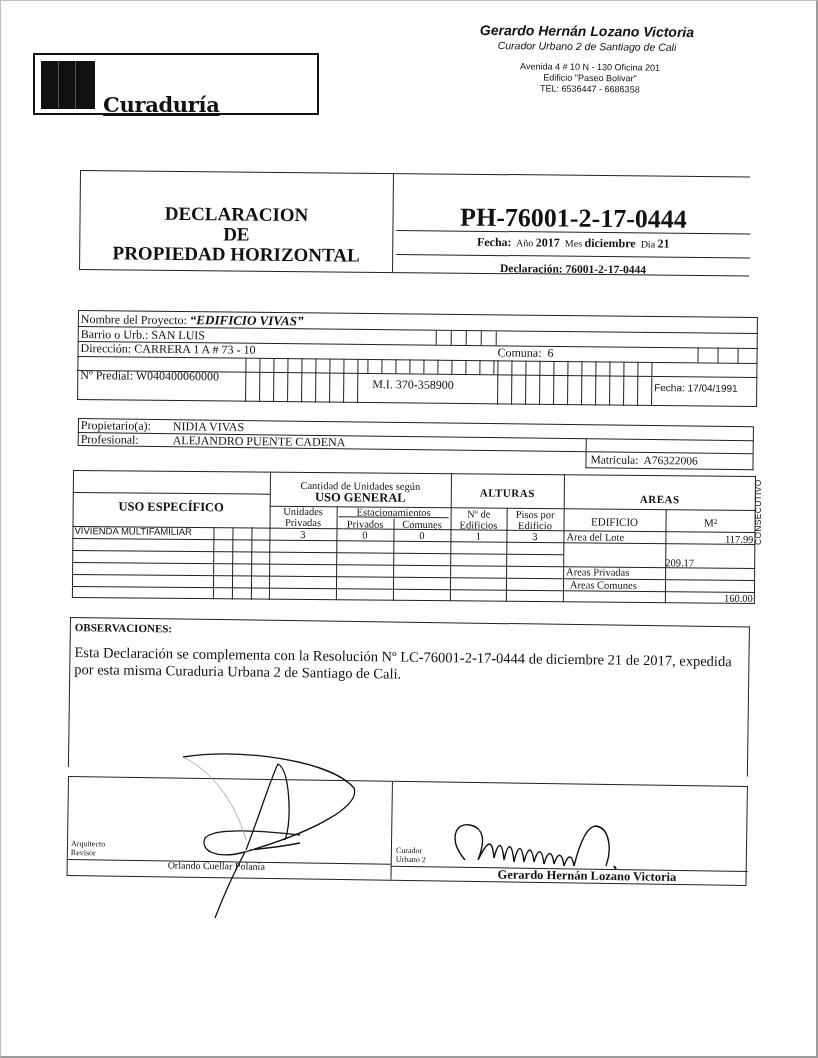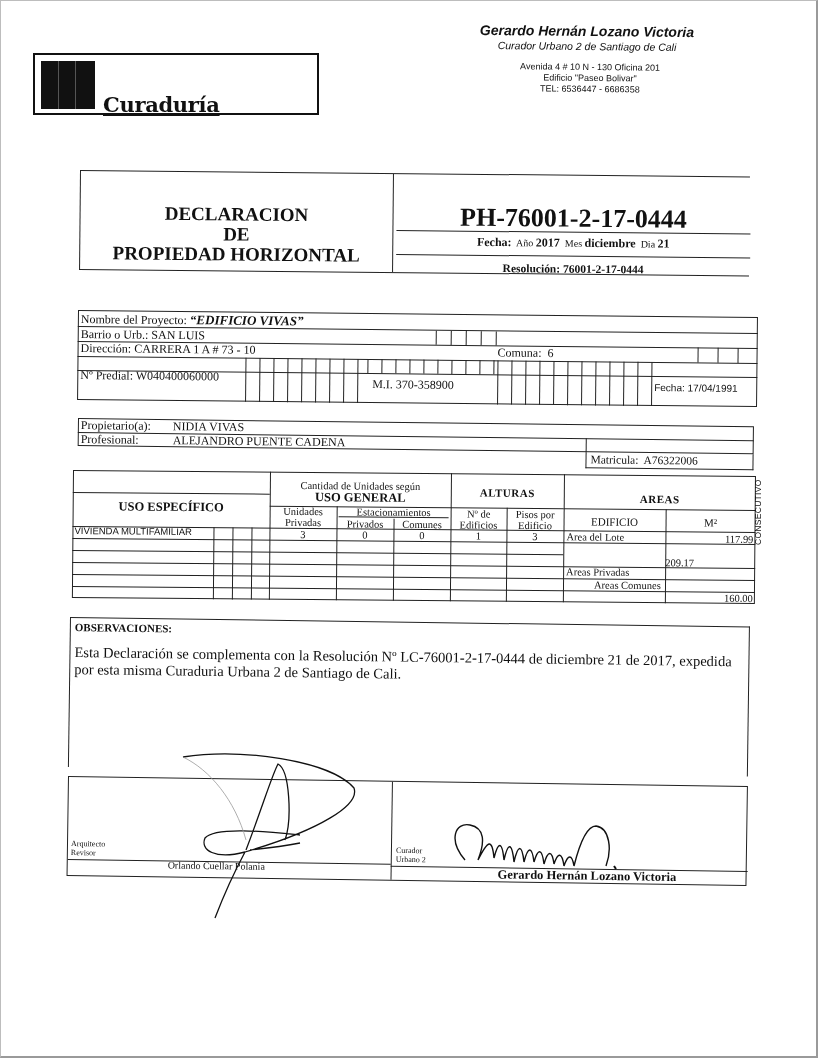--- a/index.html
+++ b/index.html
@@ -88,21 +88,21 @@
     <b>Fecha:</b>&nbsp;
     <span>Año</span>
     <b>2017</b>&nbsp;
     <span>Mes</span>
     <b>diciembre</b>&nbsp;
     <span>Dia</span>
     <b>21</b>
   </div>
   <div class="code-line" style="top:80px"></div>
   <div class="radic">
-    <span>Resolución:</span>
+    <span>Declaración:</span>
     <span>76001-2-17-0444</span>
   </div>
 </div>
 
 <div class="abs proj">
   <div class="outer"></div>
   <div class="lbl" style="top:1px"><span>Nombre del Proyecto:</span> <b style="font-style:italic;font-size:13px">“EDIFICIO VIVAS”</b></div>
   <div class="row" style="top:16px"></div>
   <div class="lbl" style="top:17px"><span>Barrio o Urb.:</span> <span>SAN LUIS</span></div>
   <div class="row" style="top:31px"></div>
@@ -211,21 +211,21 @@
   <div class="c" style="left:197px;top:57px;width:67px;font-size:10.5px">3</div>
   <div class="c" style="left:264px;top:57px;width:57px;font-size:10.5px">0</div>
   <div class="c" style="left:321px;top:57px;width:57px;font-size:10.5px">0</div>
   <div class="c" style="left:378px;top:57px;width:56px;font-size:10.5px">1</div>
   <div class="c" style="left:434px;top:57px;width:57px;font-size:10.5px">3</div>
 
   <div class="c" style="left:494px;top:57px;text-align:left;font-size:10.5px">Area del Lote</div>
   <div class="c" style="left:593px;top:58px;width:88px;text-align:right;font-size:10.5px">117.99</div>
   <div class="c" style="left:494px;top:92px;text-align:right;font-size:10.5px">Areas Privadas</div>
   <div class="c" style="left:593px;top:82px;width:88px;text-align:left;font-size:10.5px">209.17</div>
-  <div class="c" style="left:522px;top:105px;text-align:left;font-size:10.5px">Areas Comunes</div>
+  <div class="c" style="left:498px;top:105px;text-align:left;font-size:10.5px">Areas Comunes</div>
   <div class="c" style="left:593px;top:117px;width:88px;text-align:right;font-size:10.5px">160.00</div>
 </div>
 
 <div class="abs consec" style="top:545px">CONSECUTIVO</div>
 
 <div class="abs obs">
   <div class="obs-title">OBSERVACIONES:</div>
   <div class="obs-text">Esta Declaración se complementa con la Resolución Nº LC-76001-2-17-0444 de diciembre 21 de 2017, expedida por esta misma  Curaduria Urbana 2 de Santiago de Cali.</div>
 </div>
 

